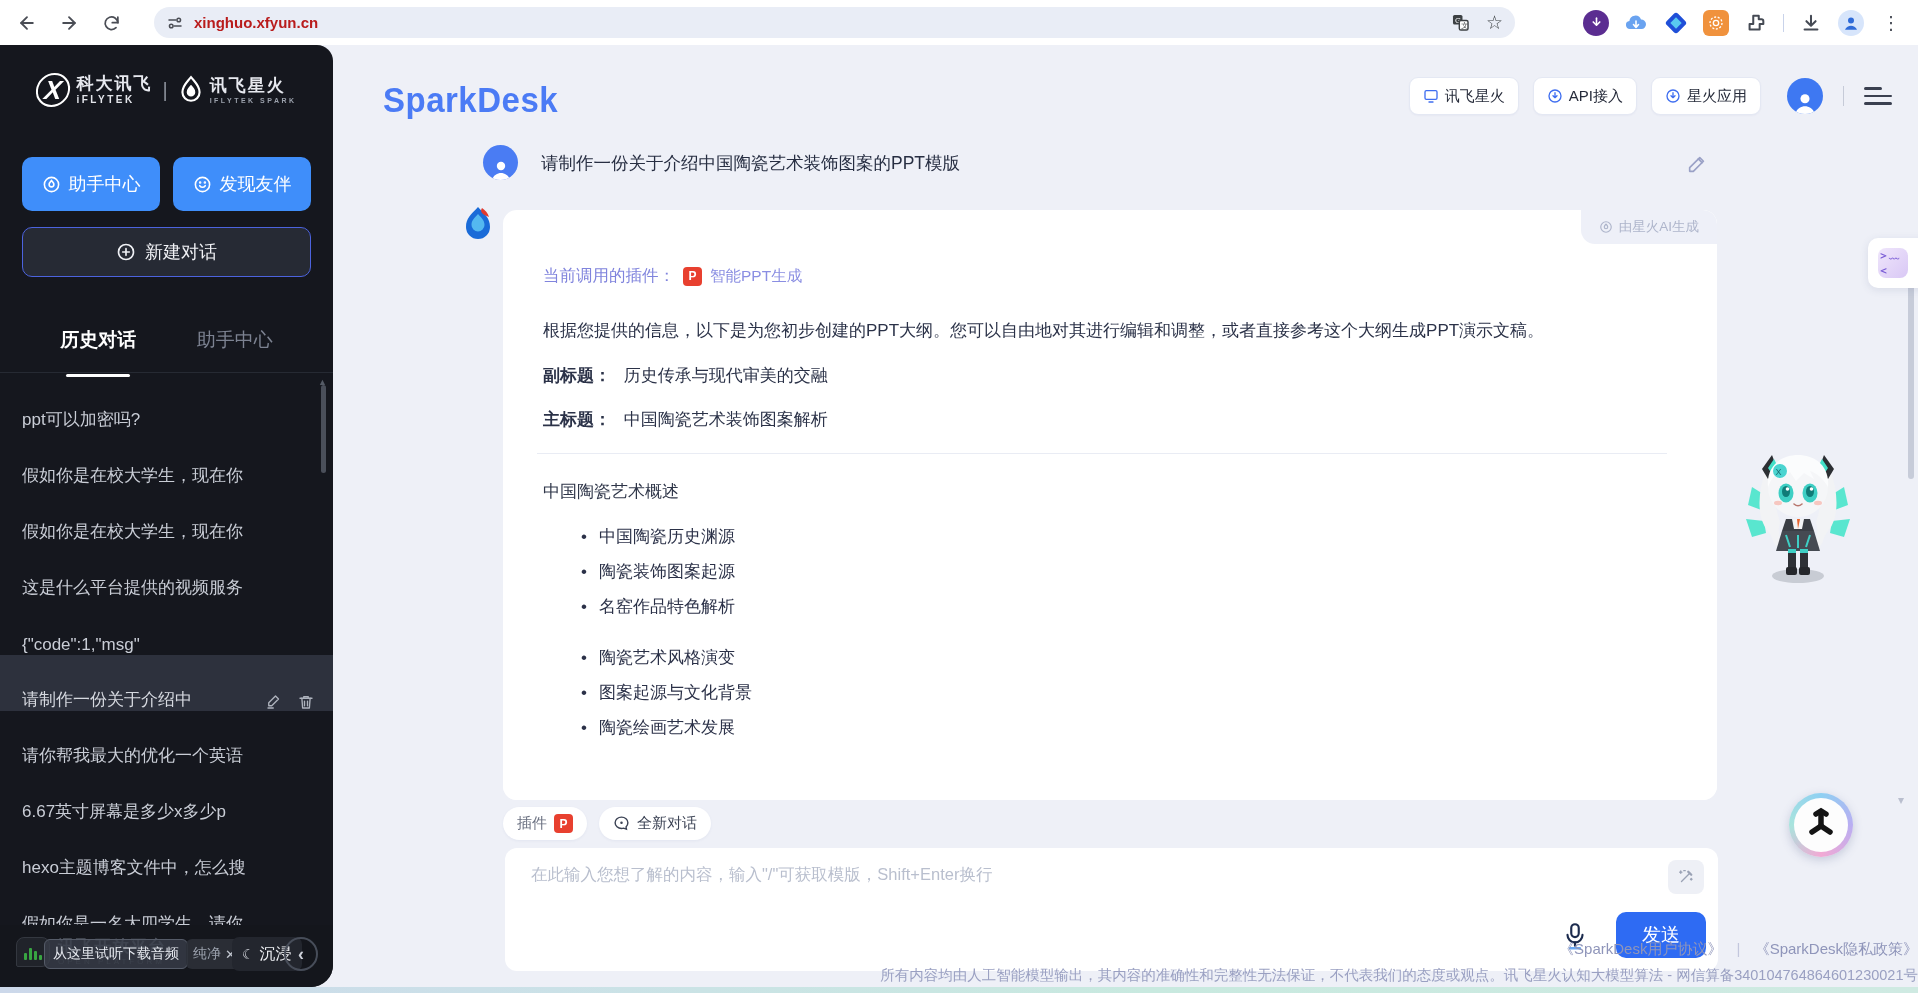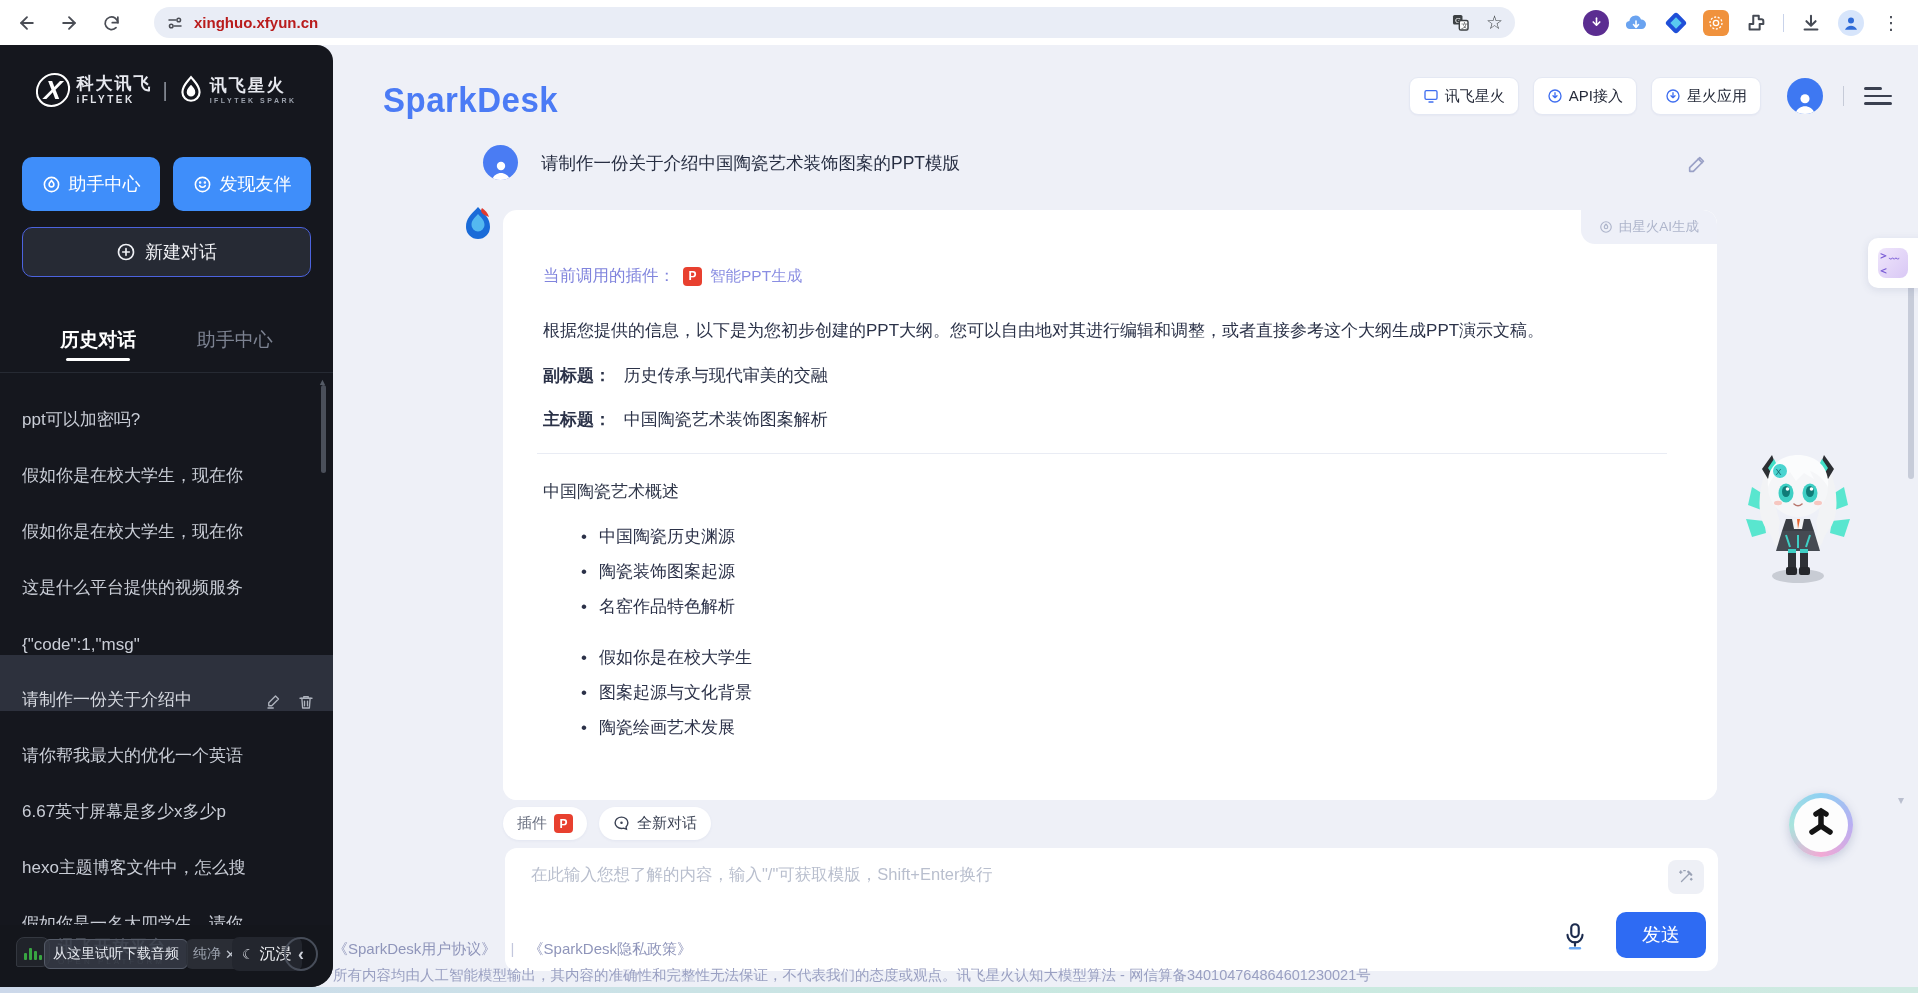--- a/index.html
+++ b/index.html
@@ -33,21 +33,21 @@
   .brand-cn { display:flex; align-items:center; gap:6px; }
   .brand-x { font-size:26px; font-weight:bold; font-style:italic; color:#fff; border:2px solid #fff; border-radius:50%; width:34px; height:34px; display:flex; align-items:center; justify-content:center; transform:skewX(-6deg); }
   .brand-stack { display:flex; flex-direction:column; line-height:1; }
   .brand-stack .cn { font-size:17px; font-weight:bold; letter-spacing:2px; }
   .brand-stack .en { font-size:10px; letter-spacing:2.5px; margin-top:3px; color:#e3e5ea; font-weight:bold; }
   .brand-sep { color:#8a8f9a; font-size:20px; }
   .btn-row { position:absolute; top:112px; left:22px; width:289px; display:flex; gap:13px; }
   .blue-btn { flex:1; height:54px; background:#3f8efa; border-radius:10px; color:#fff; font-size:18px; display:flex; align-items:center; justify-content:center; gap:8px; cursor:pointer; }
   .newchat-btn { position:absolute; top:182px; left:22px; width:289px; height:50px; background:#262a34; border:1px solid #4c63de; border-radius:10px; color:#f2f3f7; font-size:18px; display:flex; align-items:center; justify-content:center; gap:9px; cursor:pointer; }
   .tabs-row { position:absolute; top:282px; left:0; width:333px; display:flex; justify-content:space-around; padding:0 30px; }
-  .side-tab { font-size:19px; color:#7c8291; padding-bottom:8px; cursor:pointer; position:relative; }
+  .side-tab { font-size:19px; color:#7c8291; padding-bottom:24px; cursor:pointer; position:relative; }
   .side-tab.active { color:#ffffff; font-weight:bold; }
   .side-tab.active::after { content:""; position:absolute; left:50%; transform:translateX(-50%); bottom:0; width:64px; height:3px; background:#ffffff; border-radius:2px; }
   .side-divider { position:absolute; top:327px; left:0; width:333px; height:1px; background:#262a33; }
   .history-list { position:absolute; top:330px; left:0; width:333px; }
   .hist-item { height:56px; display:flex; align-items:flex-end; padding:0 18px 0 22px; font-size:17px; color:#c9cdd6; white-space:nowrap; overflow:hidden; cursor:pointer; }
   .hist-item.selected { background:#2d313d; color:#d6d9e0; }
   .hist-label { flex:1; overflow:hidden; white-space:nowrap; }
   .hist-actions { display:flex; gap:14px; color:#aeb3bd; }
   .hist-actions svg { cursor:pointer; }
   .side-scrollbar { position:absolute; right:7px; top:340px; width:5px; height:88px; background:#4a4f5a; border-radius:3px; }
@@ -110,21 +110,21 @@
 
   
   .composer { position:absolute; left:505px; top:803px; width:1213px; height:123px; background:#ffffff; border-radius:12px; }
   .composer textarea { position:absolute; left:26px; top:16px; width:1120px; height:60px; border:none; outline:none; resize:none; font-family:inherit; font-size:16.5px; color:#333a4e; background:transparent; }
   .composer textarea::placeholder { color:#b9bfce; }
   .wand-btn { position:absolute; right:14px; top:12px; width:36px; height:34px; background:#eef0f6; border-radius:8px; display:flex; align-items:center; justify-content:center; color:#9aa2b5; cursor:pointer; }
   .mic-btn { position:absolute; right:130px; bottom:16px; color:#1c2b4e; cursor:pointer; }
   .send-btn { position:absolute; right:12px; bottom:13px; width:90px; height:46px; background:#2e6bf3; border:none; border-radius:10px; color:#ffffff; font-size:19px; cursor:pointer; font-family:inherit; }
 
   
-  .main-footer { position:absolute; left:333px; bottom:8px; width:1585px; text-align:left; }
+  .main-footer { position:absolute; left:333px; bottom:8px; width:1585px; text-align:right; }
   .foot-links { font-size:15px; color:#8f95ba; }
   .foot-links .lk { cursor:pointer; }
   .foot-links .sep { color:#c3c7dd; margin:0 10px; }
   .foot-disclaimer { margin-top:7px; font-size:14.5px; color:#9aa0c2; }
 
   
   .kaomoji-panel { position:absolute; left:1868px; top:193px; width:64px; height:50px; background:#ffffff; border-radius:10px 0 0 10px; box-shadow:0 2px 8px rgba(60,70,120,.12); display:flex; align-items:center; padding-left:10px; z-index:20; cursor:pointer; }
   .kaomoji-chip { width:30px; height:30px; border-radius:8px; background:linear-gradient(135deg,#efe6fb,#d9c8f5); color:#7a5cd6; font-size:11px; font-weight:bold; display:flex; align-items:center; justify-content:center; }
   .page-scrollbar { position:absolute; left:1908px; top:222px; width:6px; height:212px; background:#c7ccd9; border-radius:3px; z-index:10; }
   .mascot { position:absolute; left:1742px; top:390px; z-index:15; }
@@ -446,21 +446,21 @@
           <span style="margin-left:8px">中国陶瓷艺术装饰图案解析</span>
         </div>
         <div class="card-divider"></div>
         <div class="sec-head">中国陶瓷艺术概述</div>
         <ul class="bullets">
           <li>中国陶瓷历史渊源</li>
           <li>陶瓷装饰图案起源</li>
           <li>名窑作品特色解析</li>
         </ul>
         <ul class="bullets">
-          <li>假如你是在校大学生</li>
+          <li>陶瓷艺术风格演变</li>
           <li>图案起源与文化背景</li>
           <li>陶瓷绘画艺术发展</li>
         </ul>
 
       </div>
       <div class="card-fade"></div>
     </div>
 
     <div class="action-pills">
       <div class="pill plugin">

